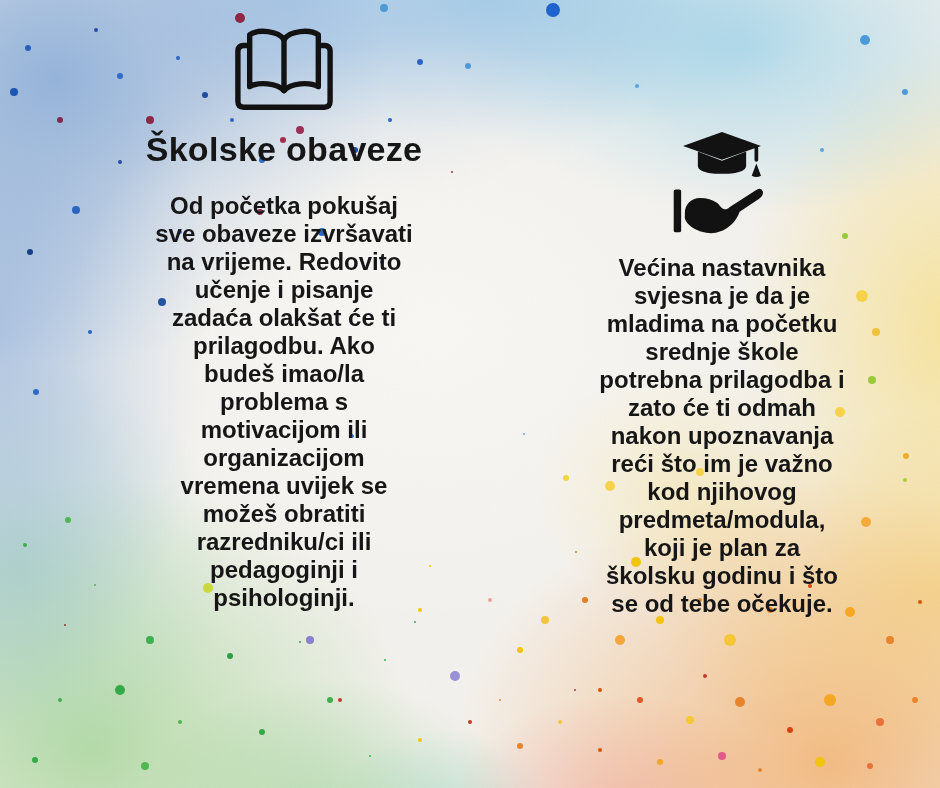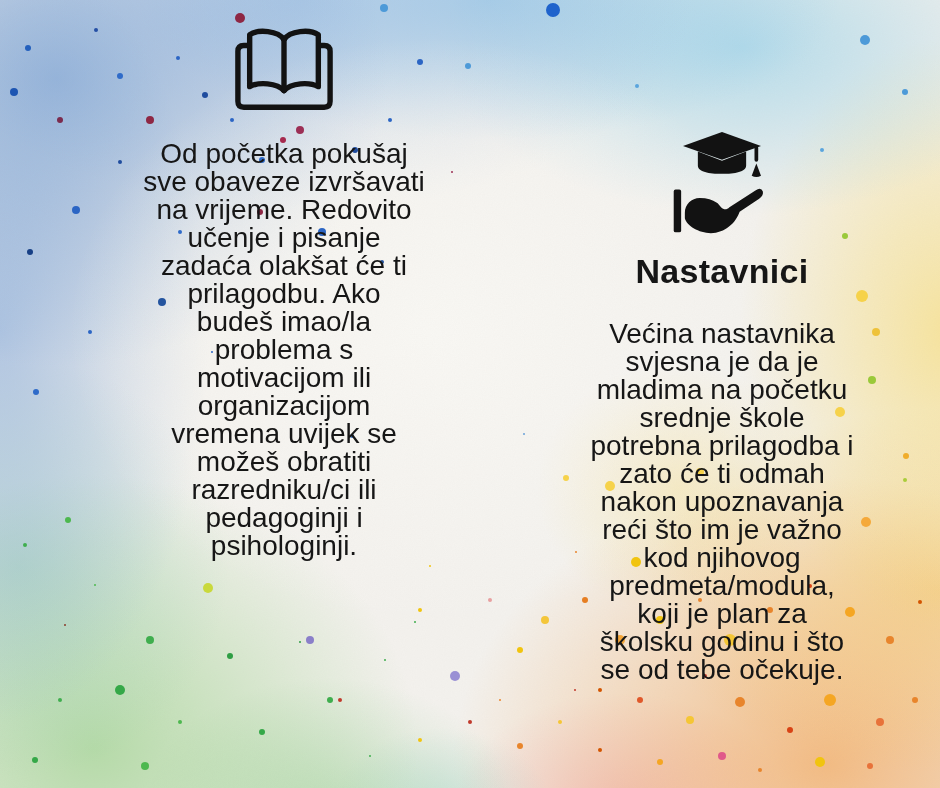--- a/index.html
+++ b/index.html
@@ -27,21 +27,21 @@
       radial-gradient(ellipse 520px 400px at 88% 97%, rgba(243,153,64,0.62) 0%, rgba(243,153,64,0) 72%),
       radial-gradient(ellipse 240px 170px at 66% 103%,rgba(238,128,150,0.35) 0%, rgba(238,128,150,0) 70%);
   }
   .texture{position:absolute;left:0;top:0;pointer-events:none;}
   .section{position:absolute;text-align:center;}
   .section--left{left:118px;top:24px;width:332px;}
   .section--right{left:556px;top:132px;width:332px;}
   .icon-wrap{height:94px;display:flex;align-items:flex-start;justify-content:center;}
   .title{font-size:34px;line-height:42px;font-weight:700;letter-spacing:.3px;margin:10px 0 0;}
   .section--right .title{margin-top:24px;}
-  .body{font-size:28px;line-height:28px;font-weight:400;margin:22px 0 0;white-space:pre-line;}
+  .body{font-size:24px;line-height:28px;font-weight:700;margin:22px 0 0;white-space:pre-line;}
   .section--right .body{margin-top:28px;}
   .sp{position:absolute;left:-3px;top:-3px;width:6px;height:6px;border-radius:50%;background:transparent;pointer-events:none;}
   .sp-blue{box-shadow:
     28px 48px 0 0 #2460bd,14px 92px 0 1px #1d55b2,60px 120px 0 0 #7b2b4e,96px 30px 0 -1px #244fa5,
     120px 76px 0 0 #2f6bc9,150px 120px 0 1px #8e2744,178px 58px 0 -1px #2b65c4,205px 95px 0 0 #1f4c9e,
     240px 18px 0 2px #8e2744,232px 120px 0 -1px #2b65c4,262px 160px 0 0 #2f6bc9,300px 130px 0 1px #9c2f55,
     330px 95px 0 -1px #2b65c4,355px 150px 0 0 #1f4c9e,390px 120px 0 -1px #2b65c4,120px 162px 0 -1px #1f4c9e,
     76px 210px 0 1px #2b65c4,30px 252px 0 0 #173f85,180px 232px 0 -1px #2f6bc9,260px 212px 0 0 #8e2744,
     322px 232px 0 1px #2b65c4,382px 262px 0 -1px #24549f,420px 62px 0 0 #2b65c4,452px 172px 0 -2px #9c2f55,
     90px 332px 0 -1px #2b65c4,36px 392px 0 0 #2f6bc9,162px 302px 0 1px #24549f,212px 352px 0 -2px #2b65c4,
@@ -90,20 +90,21 @@
 
   <section class="section section--left">
     <div class="icon-wrap">
       <svg width="102" height="90" viewBox="0 0 104 88" fill="none" stroke="#121212" stroke-width="5.5" stroke-linecap="round" stroke-linejoin="round">
         <path d="M16 20 H11 Q5 20 5 26 V77 Q5 83 11 83 H93 Q99 83 99 77 V26 Q99 20 93 20 H88"></path>
         <path d="M52 14 C46 5 26 3 17 9 V62 C26 57 45 58 52 66"></path>
         <path d="M52 14 C58 5 78 3 87 9 V62 C78 57 59 58 52 66"></path>
         <path d="M52 14 V66"></path>
       </svg>
     </div>
+    <h1 class="title">Školske obaveze</h1>
     <p class="body">Od početka pokušaj
 sve obaveze izvršavati
 na vrijeme. Redovito
 učenje i pisanje
 zadaća olakšat će ti
 prilagodbu. Ako
 budeš imao/la
 problema s
 motivacijom ili
 organizacijom
@@ -120,21 +121,20 @@
         <polygon points="55,0 97,15 55,30 13,15"></polygon>
         <path d="M29 21 L29 36 C29 43 41 45 55 45 C69 45 81 43 81 36 L81 21 L55 31 Z"></path>
         <rect x="90" y="15" width="4" height="17" rx="2"></rect>
         <path d="M92 34 L87 47 Q92 50 97 47 Z"></path>
         <g transform="translate(0,60)">
           <rect x="3" y="2" width="8" height="46" rx="2"></rect>
           <path d="M15 27 C15 18 22 11 31 11 C39 11 45 13 49 16 C51 17 52 19 54 21 C57 24 60 24 63 21 L91 3 Q97 -1 99 4 Q100 8 95 12 L74 26 C70 38 58 49 43 49 C30 49 17 41 15 33 Z"></path>
         </g>
       </svg>
     </div>
-    <h1 class="title">Nastavnici</h1>
     <p class="body">Većina nastavnika
 svjesna je da je
 mladima na početku
 srednje škole
 potrebna prilagodba i
 zato će ti odmah
 nakon upoznavanja
 reći što im je važno
 kod njihovog
 predmeta/modula,

